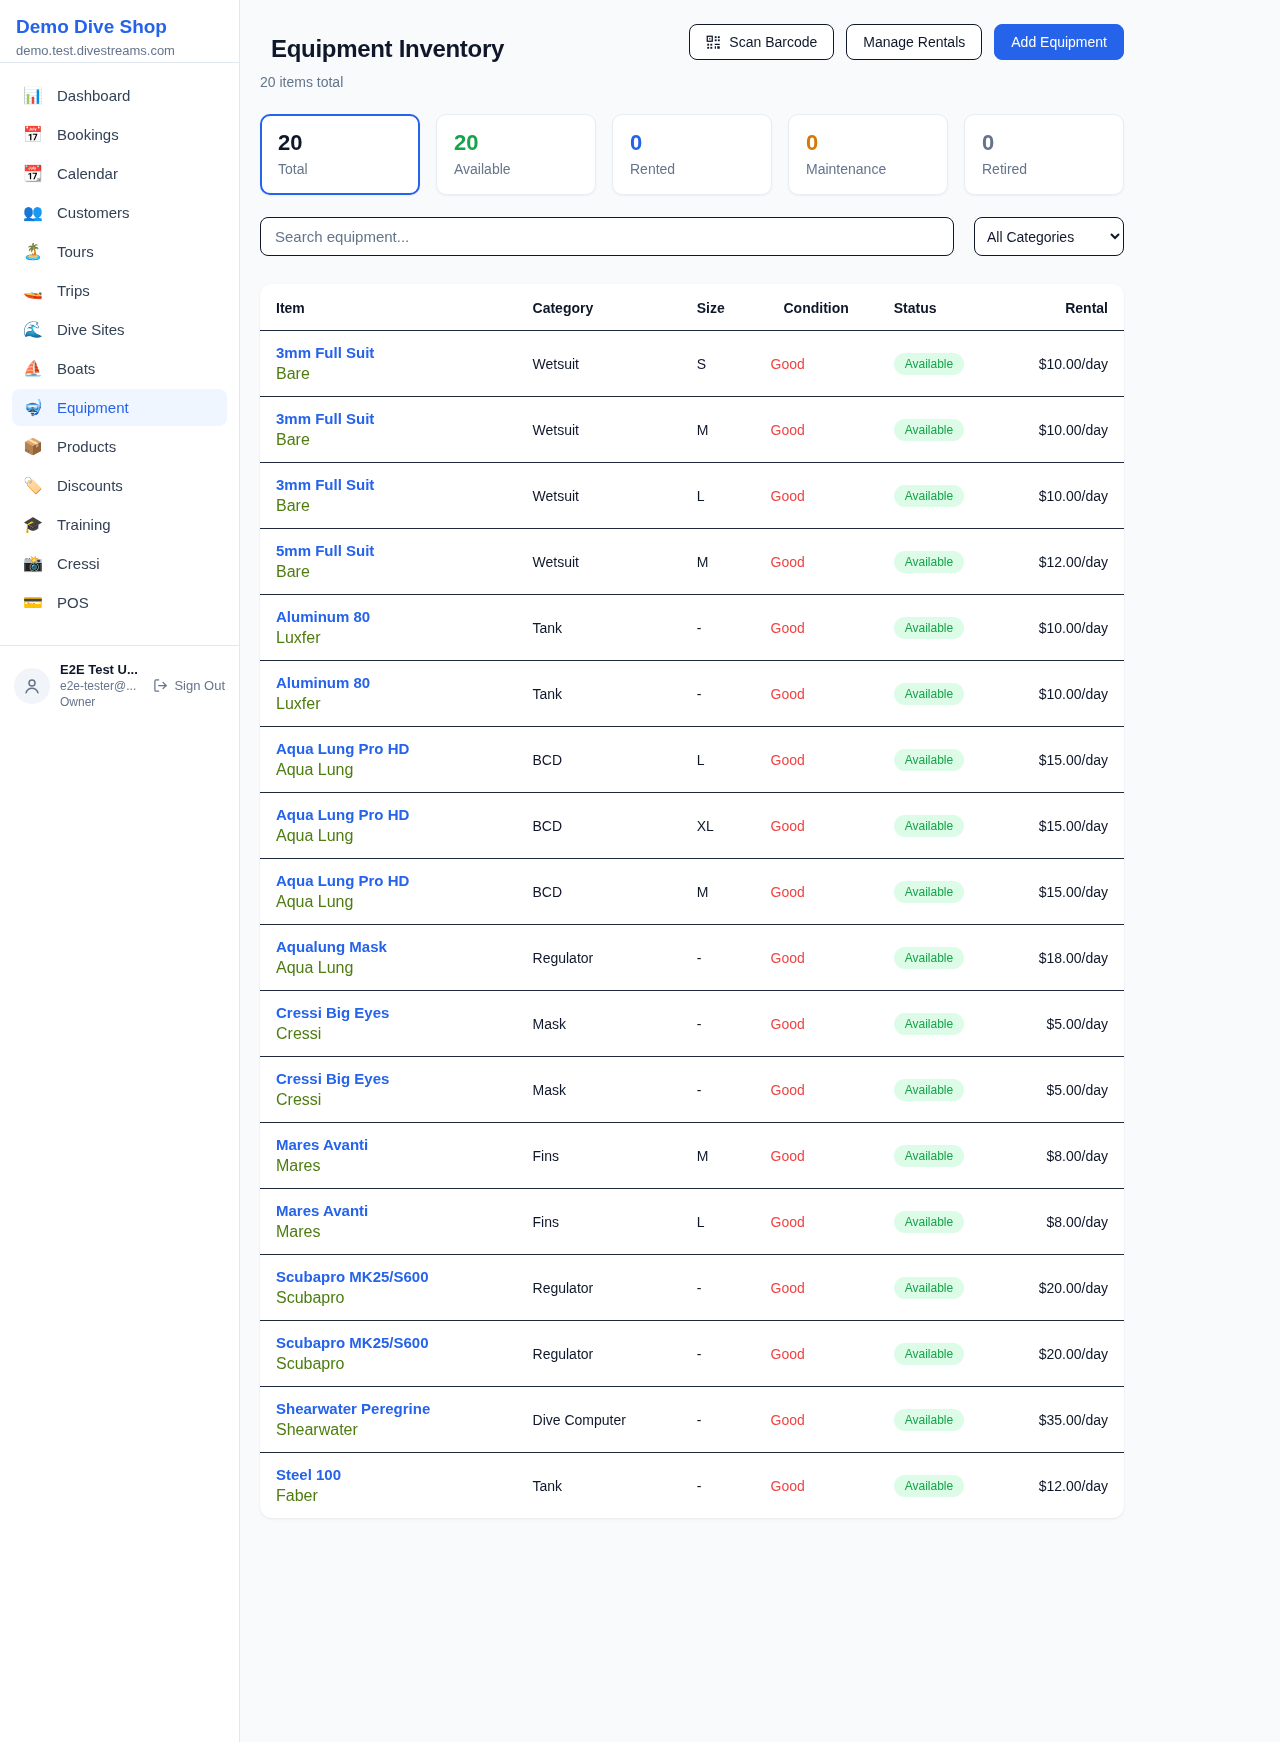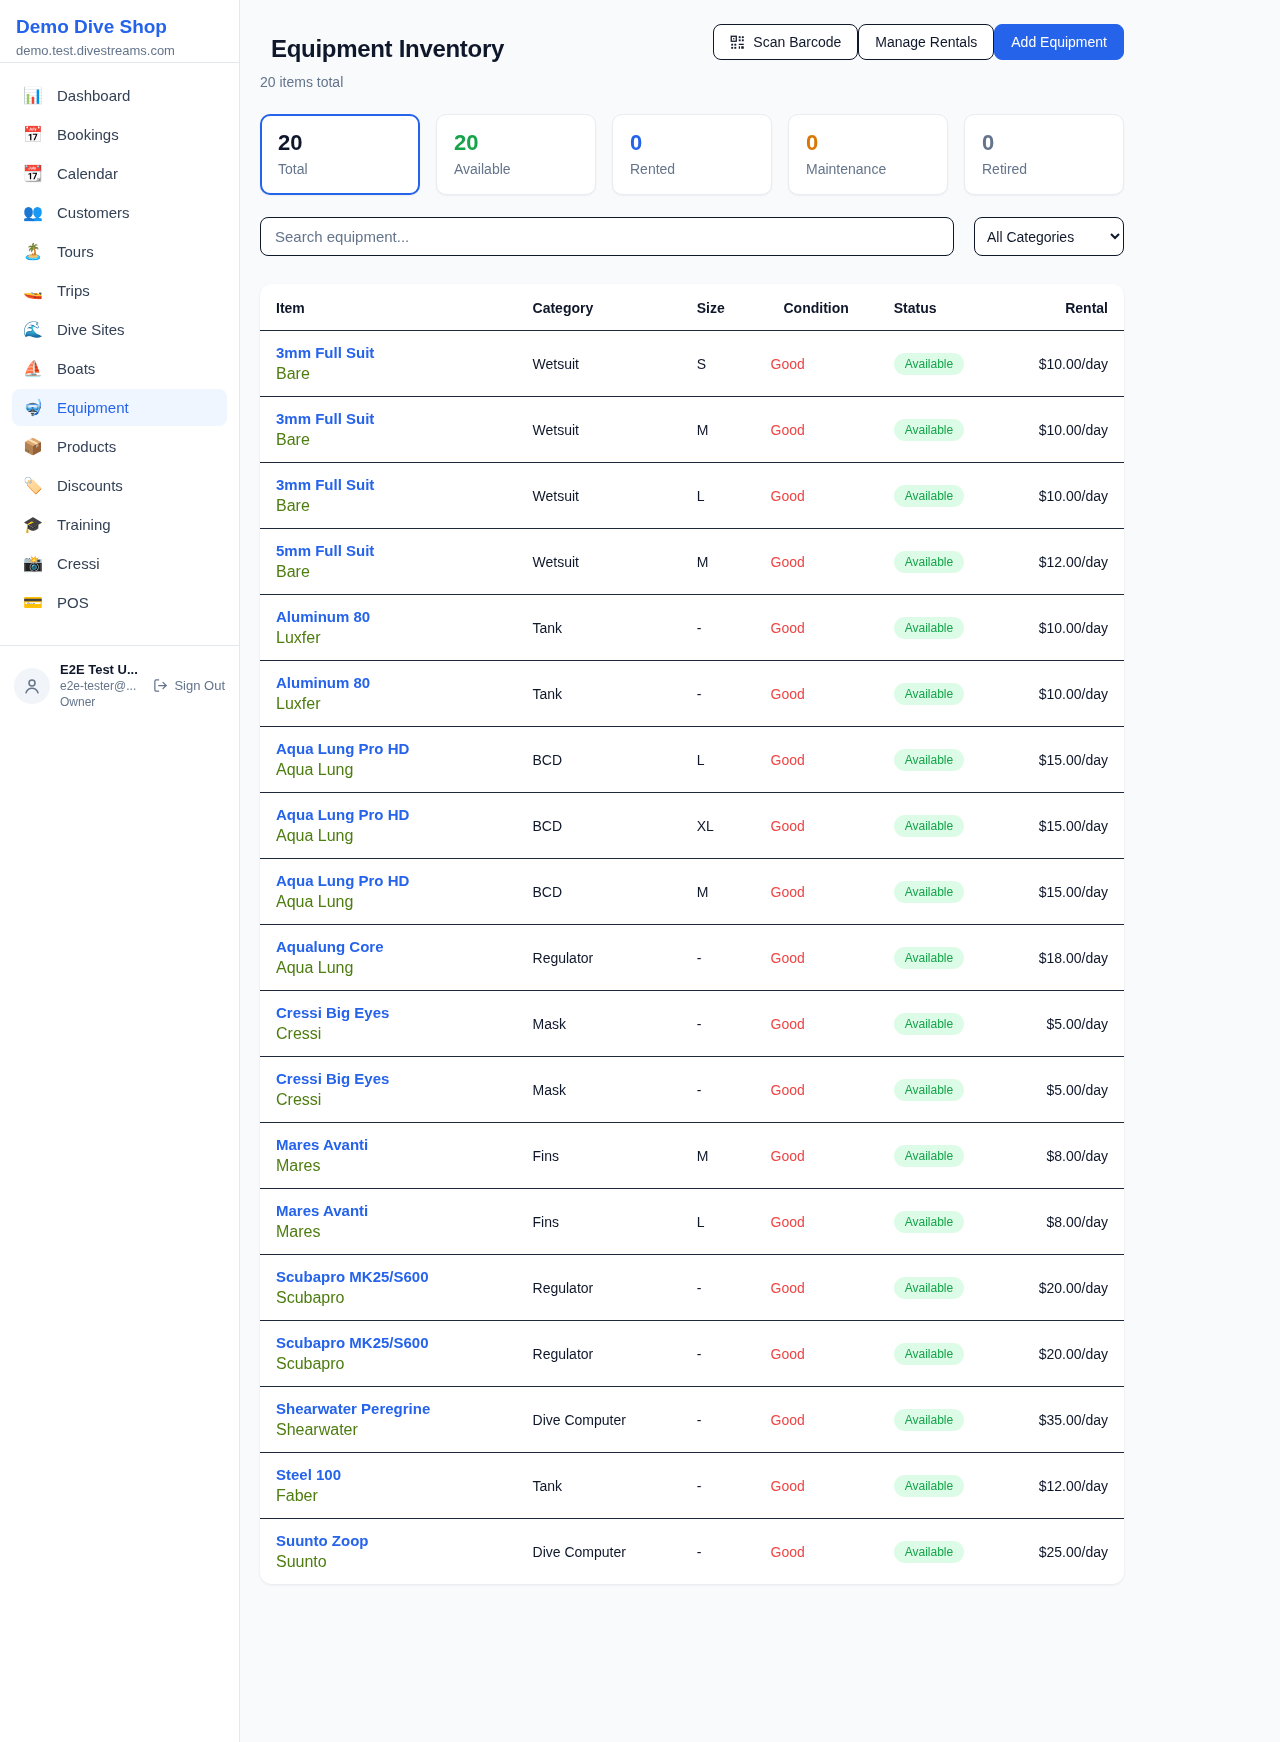--- a/index.html
+++ b/index.html
@@ -40,21 +40,21 @@
   .user-name { font-weight:bold; font-size:13px; white-space:nowrap; }
   .user-email, .user-role { color:#64748b; font-size:12px; margin-top:2px; white-space:nowrap; }
   .signout { color:#64748b; font-size:13px; display:flex; align-items:center; gap:6px; cursor:pointer; white-space:nowrap; }
 
   
   main { flex:1; padding:24px 20px; }
   .content { width:864px; }
   .page-header { display:flex; justify-content:space-between; align-items:flex-start; margin-bottom:24px; }
   .page-title { margin:11px; font-size:24px; font-weight:bold; letter-spacing:-0.3px; }
   .page-subtitle { color:#64748b; font-size:14px; margin-top:7px; }
-  .actions { display:flex; gap:0; align-items:center; }
+  .actions { display:flex; gap:12px; align-items:center; }
   .btn {
     border:1px solid #0f172a; background:#fff; color:#0f172a;
     padding:9px 16px; border-radius:8px; font-size:14px; font-family:inherit;
     display:flex; align-items:center; gap:8px; cursor:pointer; white-space:nowrap;
   }
   .btn-primary { background:#2563eb; border-color:#2563eb; color:#fff; }
 
   .stats { display:flex; gap:16px; margin-bottom:22px; }
   .stat-card {
     flex:1; background:#fff; border:1px solid #e8edf3; border-radius:10px;
@@ -429,21 +429,21 @@
                 <span class="cond-link">Good</span>
               </td>
               <td>
                 <span class="pill">Available</span>
               </td>
               <td class="right">$15.00/day</td>
             </tr>
 
             <tr>
               <td>
-                <div class="item-name">Aqualung Core</div>
+                <div class="item-name">Aqualung Mask</div>
                 <div class="item-brand">Aqua Lung</div>
               </td>
               <td>Regulator</td>
               <td>-</td>
               <td>
                 <span class="cond-link">Good</span>
               </td>
               <td>
                 <span class="pill">Available</span>
               </td>
@@ -572,33 +572,18 @@
               <td>-</td>
               <td>
                 <span class="cond-link">Good</span>
               </td>
               <td>
                 <span class="pill">Available</span>
               </td>
               <td class="right">$12.00/day</td>
             </tr>
 
-            <tr>
-              <td>
-                <div class="item-name">Suunto Zoop</div>
-                <div class="item-brand">Suunto</div>
-              </td>
-              <td>Dive Computer</td>
-              <td>-</td>
-              <td>
-                <span class="cond-link">Good</span>
-              </td>
-              <td>
-                <span class="pill">Available</span>
-              </td>
-              <td class="right">$25.00/day</td>
-            </tr>
           </tbody>
       </table>
     </div>
 
   </div>
 </main>
 
 </body></html>

